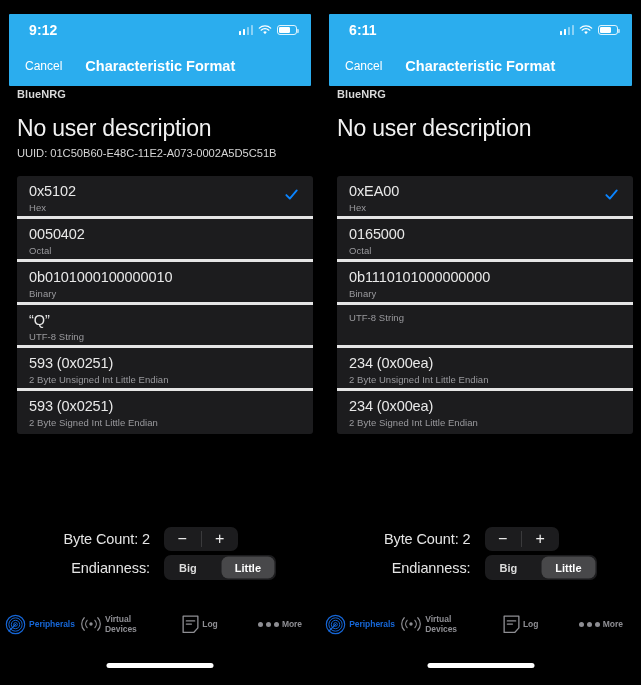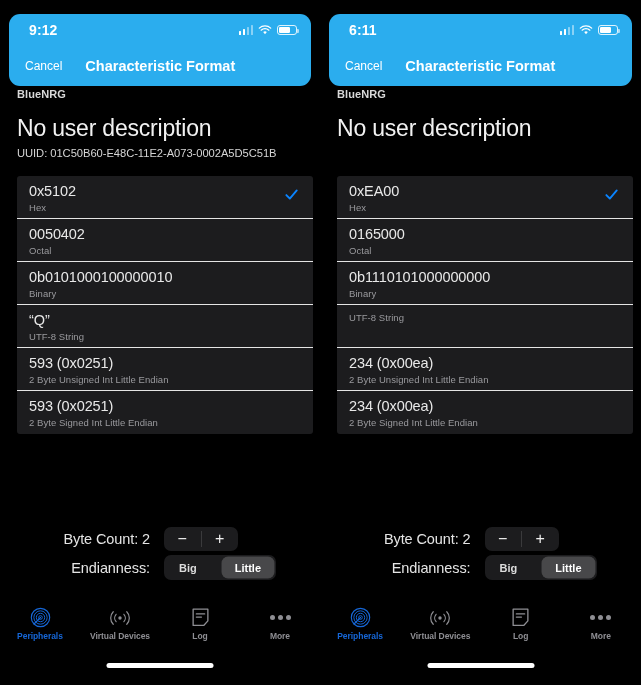--- a/index.html
+++ b/index.html
@@ -31,21 +31,21 @@
   .panel.right { width: 321px; }
 
   
   .header {
     position: absolute;
     top: 14px;
     left: 9px;
     right: 9px;
     height: 72px;
     background: #2BADEE;
-    border-radius: 11px;
+    border-radius: 1px;
   }
   .statusbar {
     position: absolute;
     top: 0;
     left: 0;
     right: 0;
     height: 32px;
     display: flex;
     align-items: center;
     justify-content: space-between;
@@ -163,21 +163,21 @@
     width: 296px;
     background: #1c1c1e;
     border-radius: 3px;
     overflow: hidden;
   }
   .row {
     position: relative;
     height: 43px;
     box-sizing: border-box;
     padding: 6px 12px 0 12px;
-    border-bottom: 1px solid #e5e5e5;
+    border-bottom: 3px solid #e5e5e5;
     cursor: pointer;
   }
   .row:last-child { border-bottom: none; }
   .row .value {
     color: #e8e8e8;
     font-size: 14.5px;
     font-weight: 300;
     line-height: 19px;
     letter-spacing: -0.1px;
     white-space: nowrap;
@@ -275,21 +275,21 @@
     position: absolute;
     left: 0;
     right: 0;
     top: 602px;
     height: 44px;
     display: flex;
   }
   .tab {
     flex: 1;
     display: flex;
-    flex-direction: column;
+    flex-direction: row;
     align-items: center;
     justify-content: center;
     gap: 3px;
     cursor: pointer;
   }
   .tab .ticon { height: 21px; display: flex; align-items: center; justify-content: center; }
   .tab .tlabel {
     font-size: 8.5px;
     font-weight: bold;
     color: #8e8e93;

